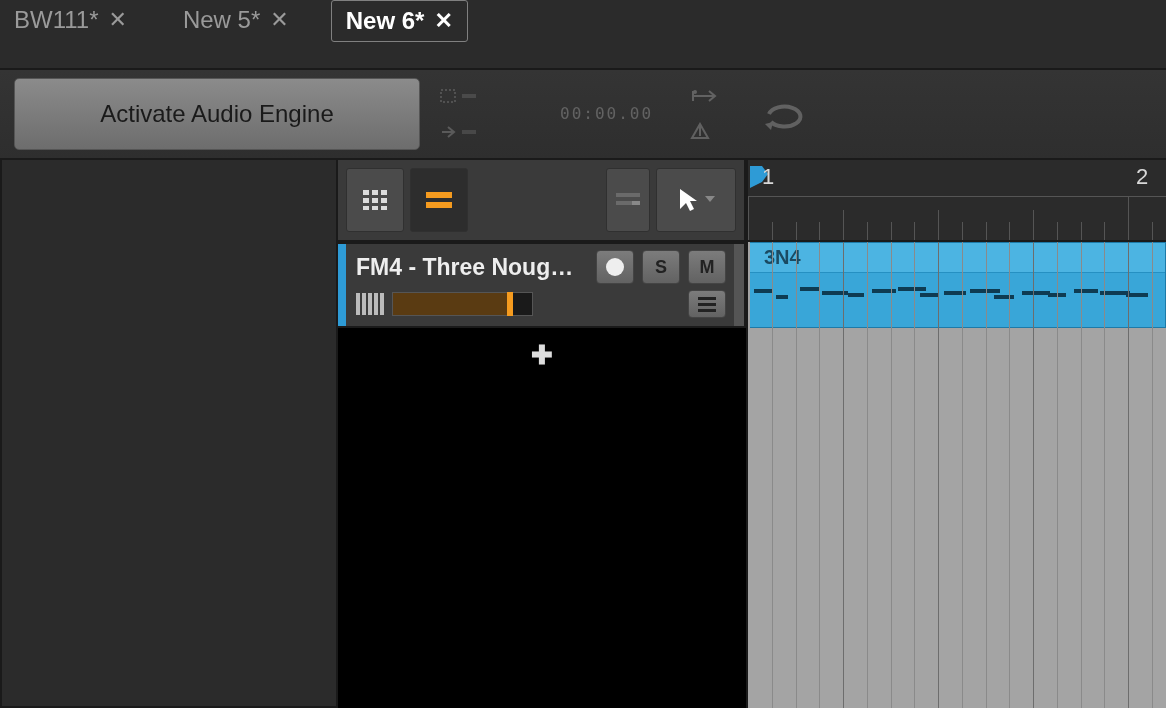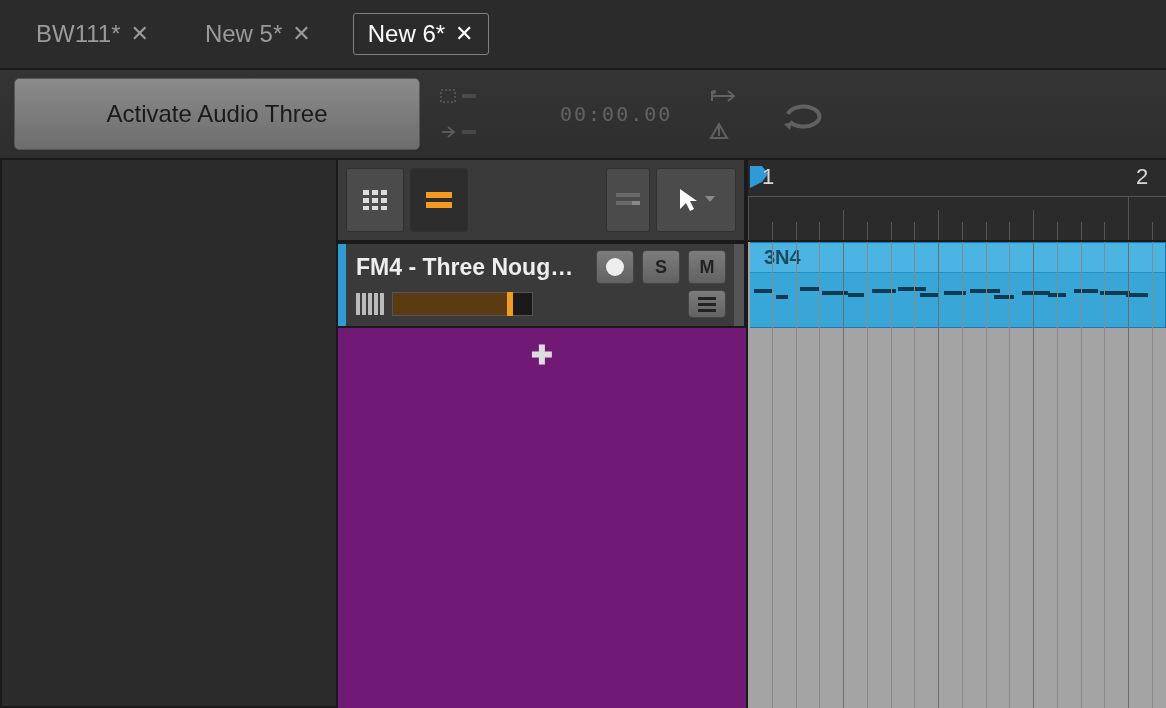--- a/index.html
+++ b/index.html
@@ -1,46 +1,46 @@
 <!DOCTYPE html>
 <html><head>
 <meta charset="utf-8">
 <style>
   * { box-sizing: border-box; margin: 0; padding: 0; }
   html, body { width: 1166px; height: 708px; overflow: hidden; background: #2b2b2b; font-family: "Segoe UI", Arial, sans-serif; color: #d8d8d8; }
 
   
-  .tabbar { height: 68px; display: flex; align-items: center; padding-left: 22px; gap: 28px; }
+  .tabbar { height: 68px; display: flex; align-items: flex-start; gap: 28px; }
   .tab { display: flex; align-items: center; gap: 10px; font-size: 24px; color: #9a9a9a; padding: 6px 14px; border-radius: 3px; cursor: pointer; }
-  .tab.active { color: #fff; border: 1px solid #808080; }
+  .tab.active { color: #fff; border: 1px solid #808080; font-weight: bold; }
   .tab-close { font-size: 22px; color: inherit; }
 
   
   .toolbar { height: 92px; border-top: 2px solid #1a1a1a; border-bottom: 2px solid #1a1a1a; display: flex; align-items: center; padding: 0 14px; gap: 14px; background: linear-gradient(#343434,#2e2e2e); }
   .btn-file { width: 82px; height: 72px; background: linear-gradient(#8b8b8b,#6d6d6d); border: 1px solid #555; border-radius: 5px; display: flex; align-items: center; justify-content: center; font-size: 20px; font-weight: 700; color: #1a1a1a; cursor: pointer; position: relative; }
   .btn-file::after { content: ""; position: absolute; right: 4px; bottom: 4px; border-left: 10px solid transparent; border-bottom: 10px solid #2a2a2a; }
   .btn-activate { width: 406px; height: 72px; background: linear-gradient(#8b8b8b,#6d6d6d); border: 1px solid #555; border-radius: 5px; display: flex; align-items: center; justify-content: center; font-size: 24px; color: #1a1a1a; cursor: pointer; }
 
   .dim { opacity: 0.35; }
   .sec-icons { display: flex; flex-direction: column; gap: 18px; margin-left: 6px; }
   .sec-icons svg { display: block; }
   .tempo-block { font-family: "Consolas","Menlo",monospace; font-size: 28px; color: #bdbdbd; letter-spacing: 3px; margin-left: 18px; text-align: right; line-height: 1.3; }
   .tempo-block .sub { font-size: 24px; letter-spacing: 4px; }
   .pos-block { font-family: "Consolas","Menlo",monospace; font-size: 28px; color: #bdbdbd; letter-spacing: 3px; margin-left: 34px; text-align: right; line-height: 1.3; }
-  .pos-block .sub { font-size: 20px; letter-spacing: 2px; }
+  .pos-block .sub { font-size: 16px; letter-spacing: 2px; }
   .right-icons { display:flex; flex-direction:column; gap:14px; margin-left:22px; }
   .loop-icon { margin-left: 28px; }
 
   
   .main { display: flex; height: calc(708px - 68px - 92px); }
   .inspector { width: 338px; background: #2b2b2b; border: 2px solid #1a1a1a; border-top: none; }
   .arranger { flex: 1; display: flex; position: relative; }
 
   
-  .trackpanel { width: 410px; background: #701a75; border-right: 2px solid #1a1a1a; border-left: none; display: flex; flex-direction: column; }
+  .trackpanel { width: 410px; background: #000000; border-right: 2px solid #1a1a1a; border-left: none; display: flex; flex-direction: column; }
   .tp-toolbar { height: 82px; background: #3a3a3a; border: 2px solid #1a1a1a; border-top: none; border-left: none; display: flex; align-items: center; padding: 0 8px; gap: 6px; }
   .tp-btn { width: 58px; height: 64px; background: #4b4b4b; border: 1px solid #303030; border-radius: 3px; display:flex; align-items:center; justify-content:center; cursor:pointer; }
   .tp-btn.active { background: #2d2d2d; }
   .tp-spacer { flex: 1; }
   .tp-cursor-btn { width: 80px; height: 64px; background: #4b4b4b; border:1px solid #303030; border-radius:3px; display:flex; align-items:center; justify-content:center; gap:6px; cursor:pointer; }
 
   
   .track { height: 86px; background: #3a3a3a; border: 2px solid #1a1a1a; border-left: none; display: flex; }
   .track-accent { width: 8px; background: #2e9bd6; }
   .track-body { flex:1; display:flex; flex-direction:column; padding:6px 8px 6px 10px; gap:6px; }
@@ -94,21 +94,21 @@
     <span class="tab-close">✕</span>
   </div>
   <div class="tab active">
     <span>New 6*</span>
     <span class="tab-close">✕</span>
   </div>
 </div>
 
 <div class="toolbar">
   <div class="btn-activate">
-    <span>Activate Audio Three</span>
+    <span>Activate Audio Engine</span>
   </div>
 
   <div class="sec-icons dim">
     <svg width="40" height="18">
         <rect x="1" y="3" width="14" height="12" fill="none" stroke="#aaa" stroke-width="1.5" stroke-dasharray="2 2"></rect>
         <rect x="22" y="7" width="14" height="4" fill="#777"></rect>
       </svg>
     <svg width="40" height="18">
         <path d="M2 9 h10 M8 4 l6 5 -6 5 M14 9 h-10 M8 14" fill="none" stroke="#aaa" stroke-width="2"></path>
         <rect x="22" y="7" width="14" height="4" fill="#777"></rect>

